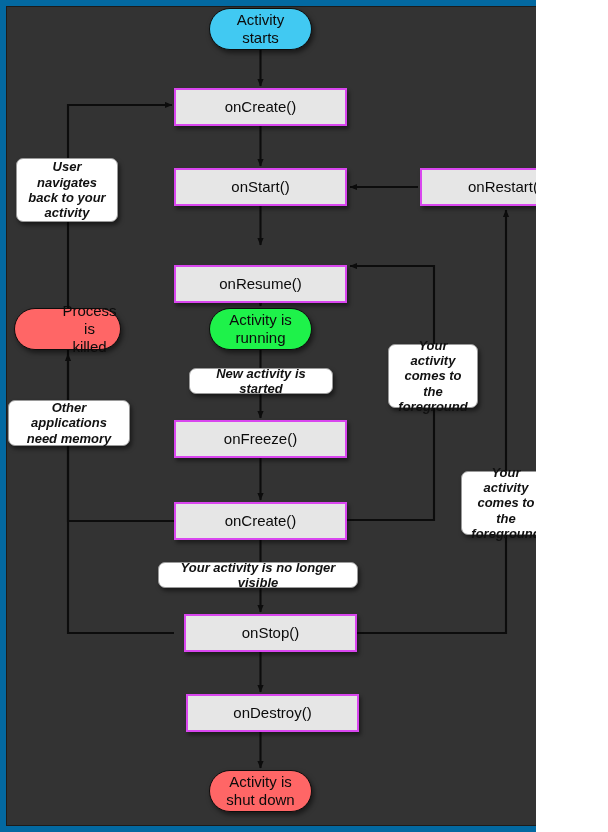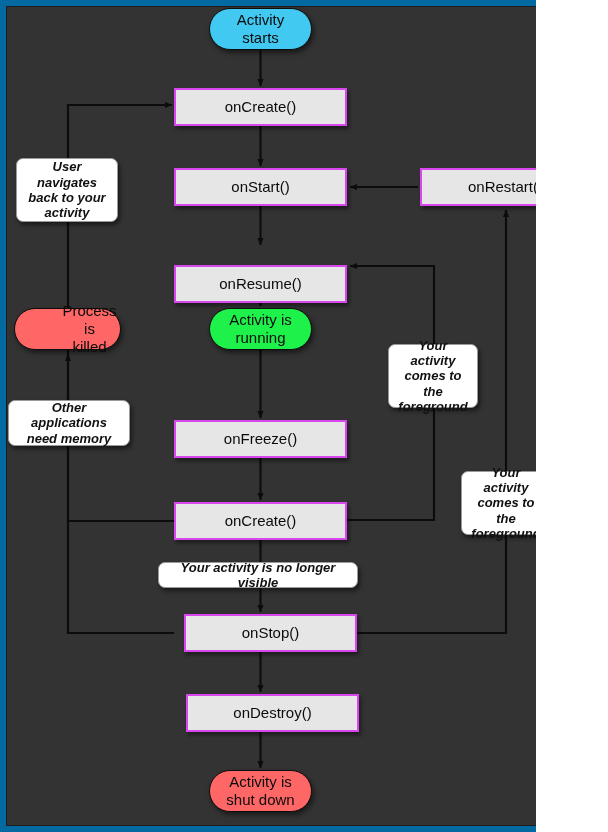--- a/index.html
+++ b/index.html
@@ -163,20 +163,23 @@
     <span style="white-space:pre-line;">User navigates
 back to your
 activity</span>
   </div>
 
   <div class="node note" style="left:8px; top:400px; width:122px; height:46px;">
     <span style="white-space:pre-line;">Other applications
 need memory</span>
   </div>
 
+  <div class="node note" style="left:189px; top:368px; width:144px; height:26px;">
+    <span>New activity is started</span>
+  </div>
 
   <div class="node note" style="left:388px; top:344px; width:90px; height:64px;">
     <span style="white-space:pre-line;">Your activity
 comes to the
 foreground</span>
   </div>
 
   <div class="node note" style="left:461px; top:471px; width:90px; height:64px;">
     <span style="white-space:pre-line;">Your activity
 comes to the

